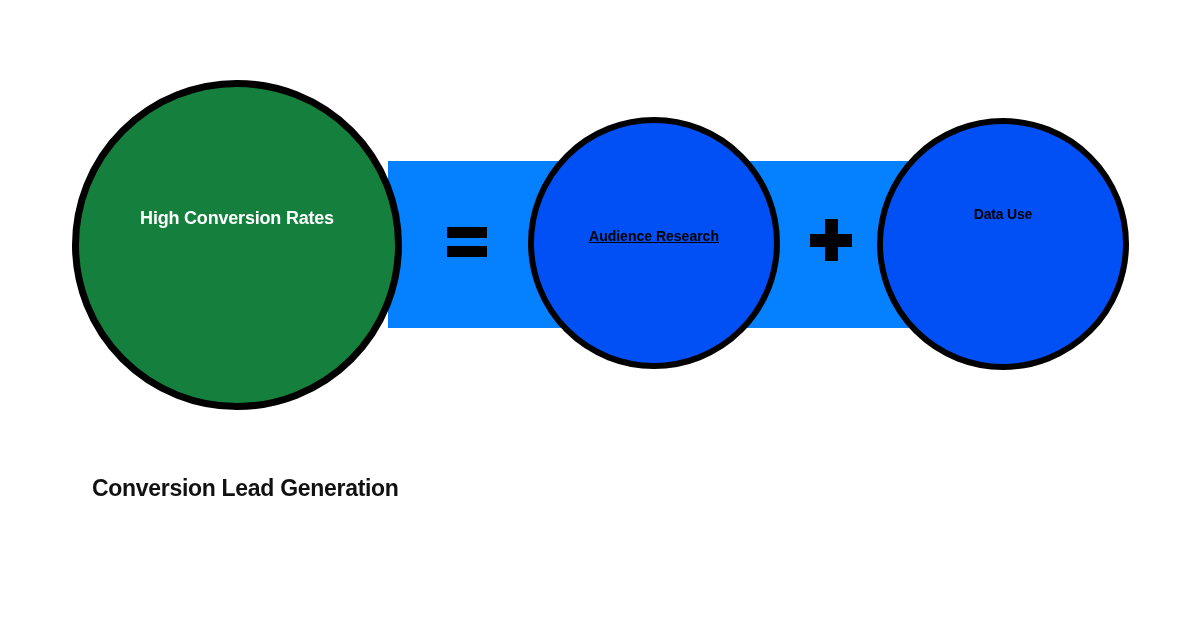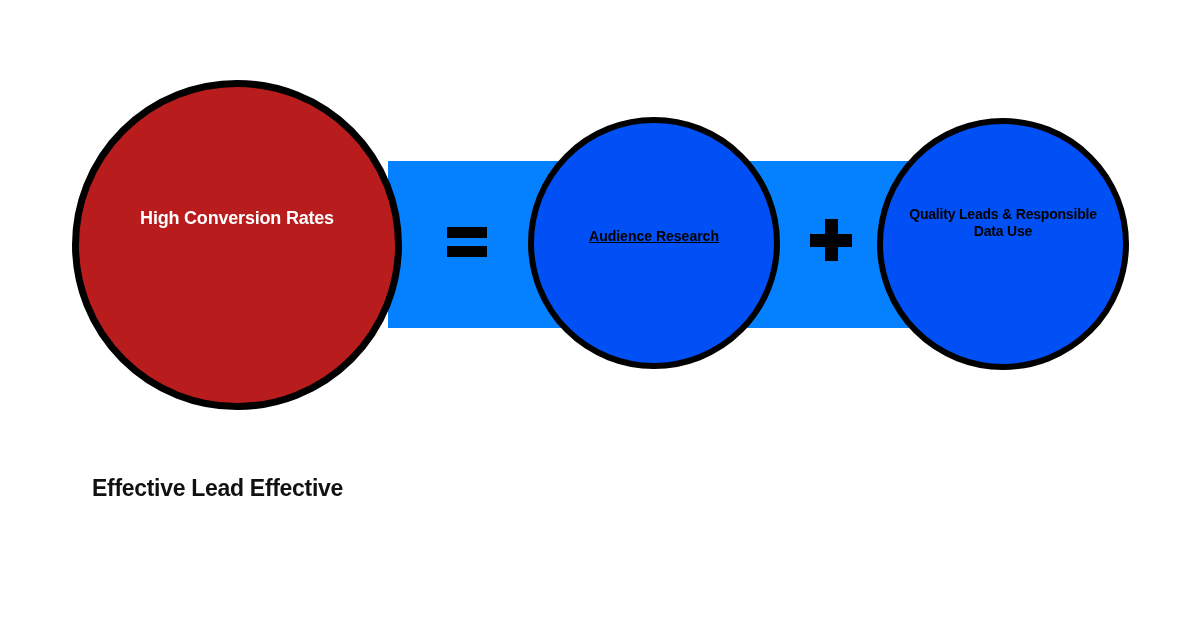--- a/index.html
+++ b/index.html
@@ -123,21 +123,21 @@
     white-space: nowrap;
   }
 </style>
 </head>
 <body>
 
 <div class="canvas">
 
   <div class="band" style="background-color: rgb(5, 128, 255);"></div>
 
-  <div class="circle c-result" style="background-color: #b91c1c; border-color: rgb(0, 0, 0);">
+  <div class="circle c-result" style="background-color: #15803d; border-color: rgb(0, 0, 0);">
     <div class="label" style="color: rgb(255, 255, 255);">High Conversion Rates</div>
   </div>
 
   <div class="op op-equals">
     <span class="bar bar-top"></span>
     <span class="bar bar-bottom"></span>
     <span class="sr">=</span>
   </div>
 
   <div class="circle c-mid" style="background-color: rgb(0, 80, 245); border-color: rgb(0, 0, 0);">
@@ -145,20 +145,19 @@
   </div>
 
   <div class="op op-plus">
     <span class="pbar-h"></span>
     <span class="pbar-v"></span>
     <span class="sr">+</span>
   </div>
 
   <div class="circle c-right" style="background-color: rgb(0, 80, 245); border-color: rgb(0, 0, 0);">
     <div class="label" style="color: rgb(0, 0, 0);">
-      <div>Quality Leads &amp; Responsible</div>
       <div>Data Use</div>
     </div>
   </div>
 
-  <div class="title" style="color: rgb(17, 17, 17);">Effective Lead Effective</div>
+  <div class="title" style="color: rgb(17, 17, 17);">Conversion Lead Generation</div>
 
 </div>
 
 </body></html>

